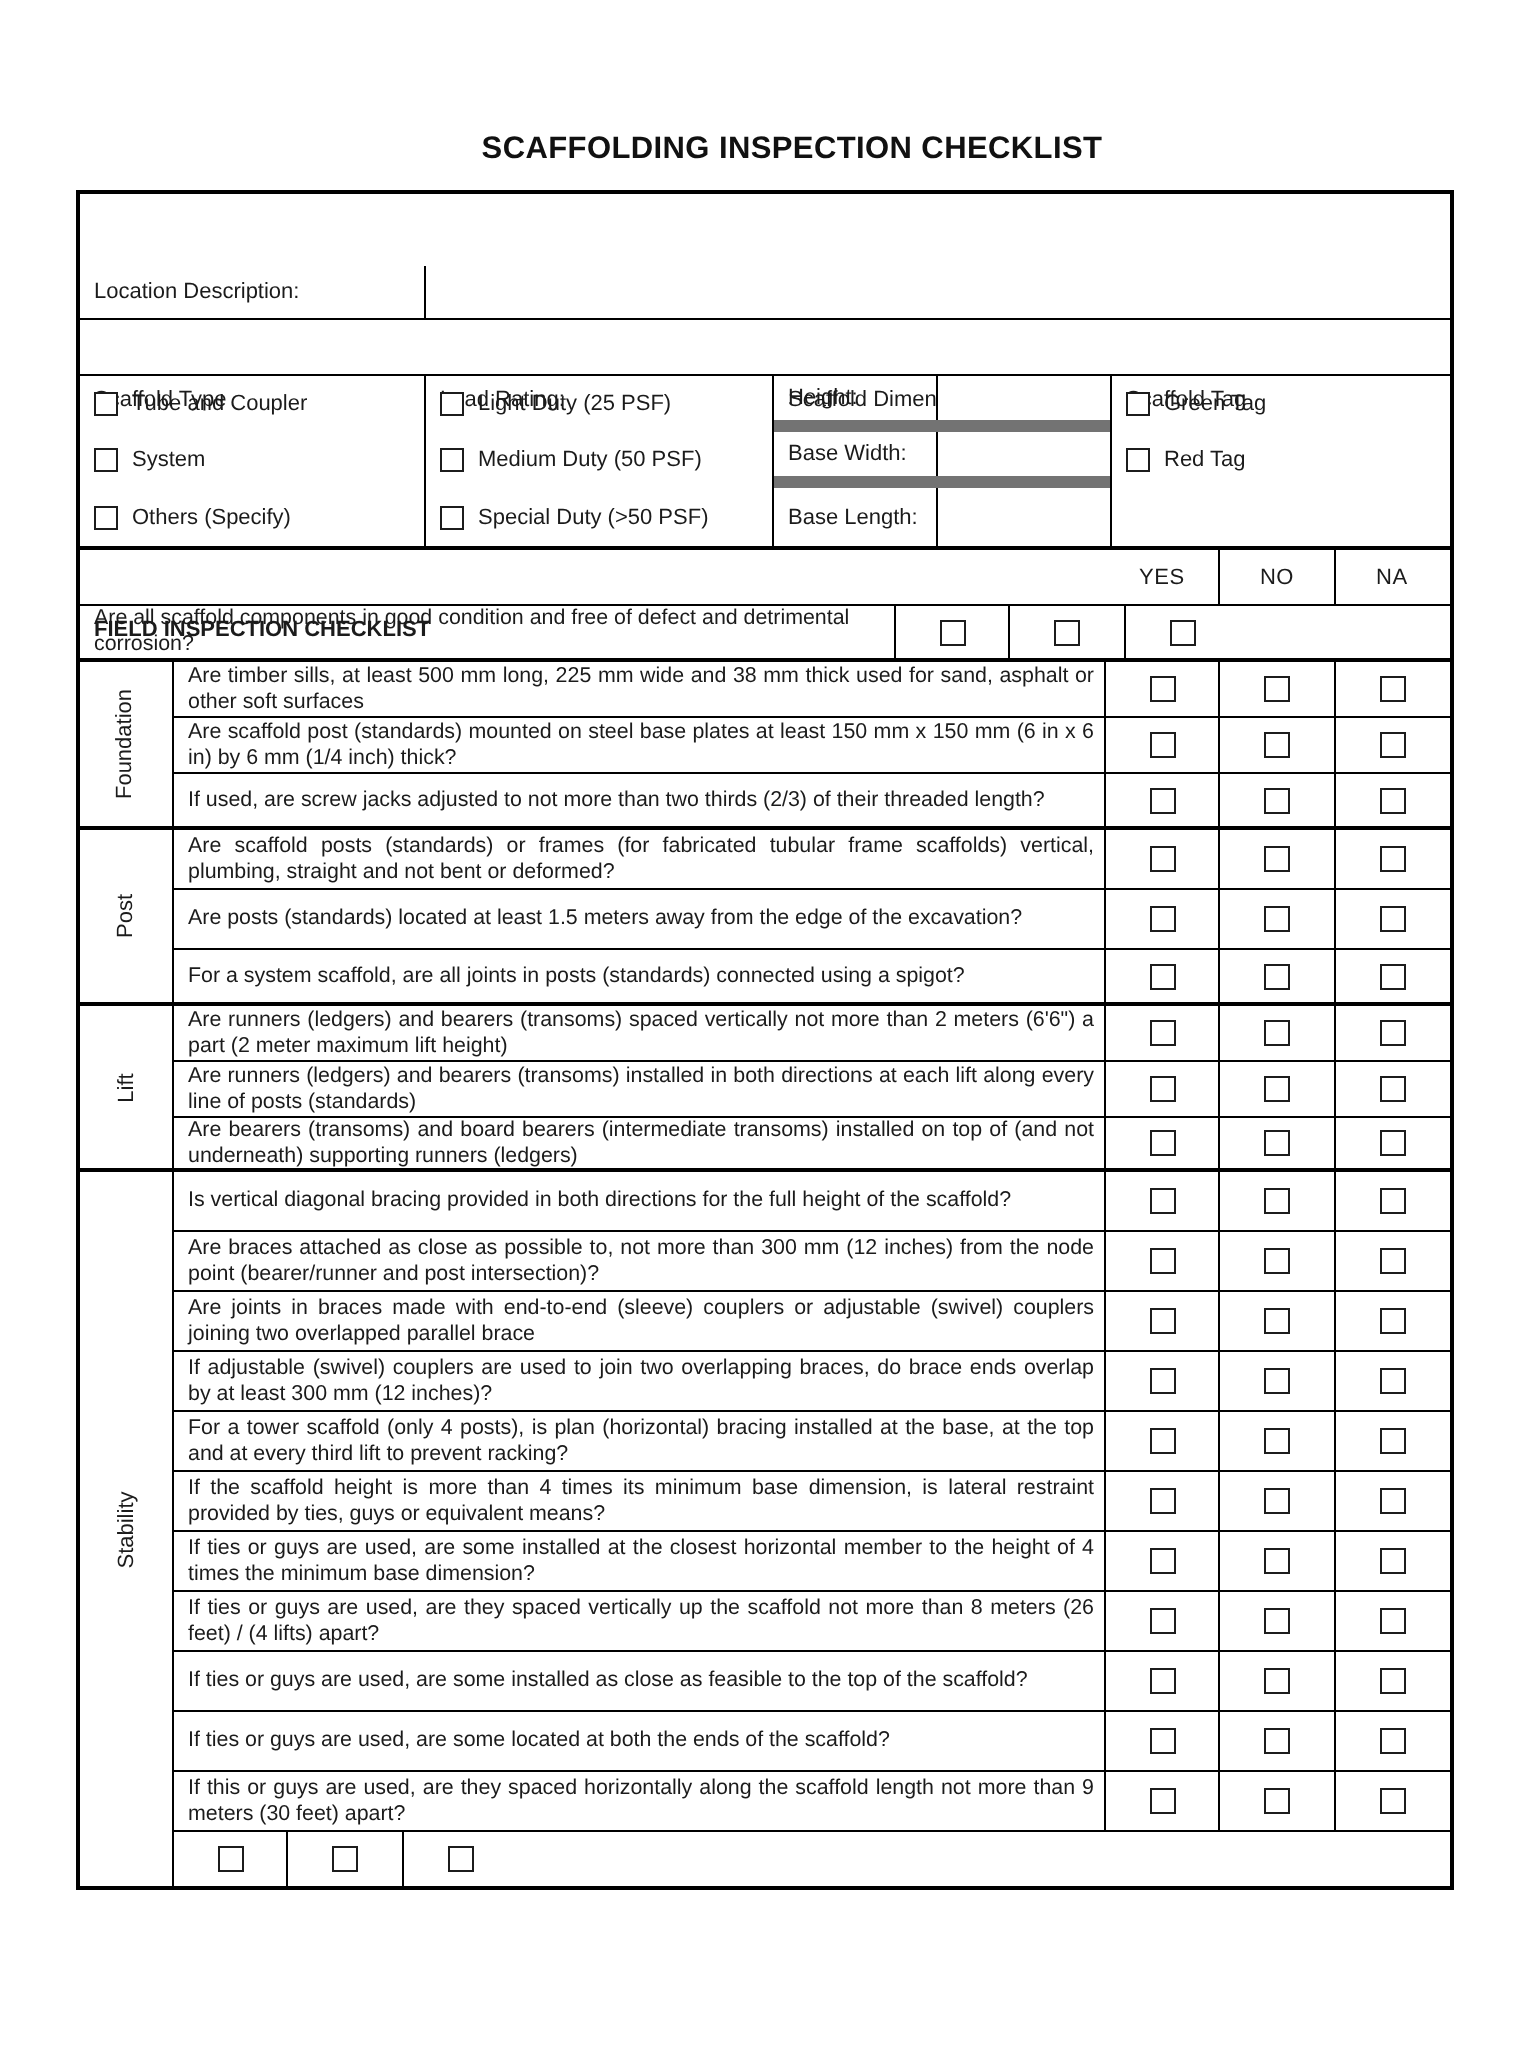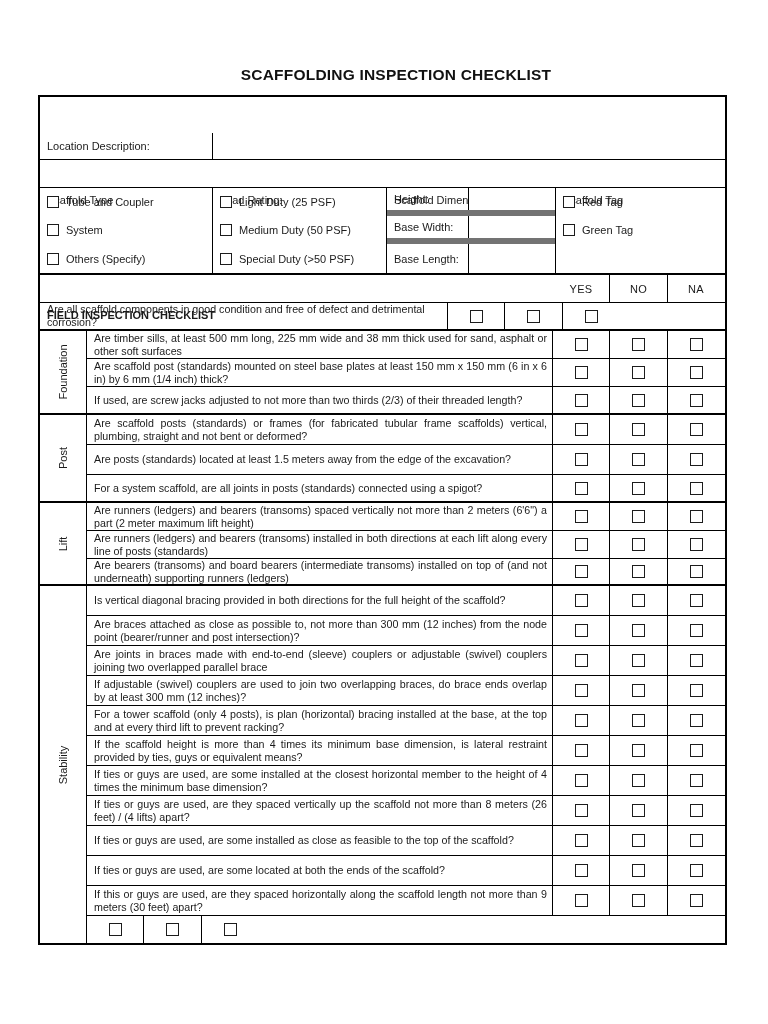--- a/index.html
+++ b/index.html
@@ -134,25 +134,25 @@
           <div class="dim-val"></div>
         </div>
         <div class="dim-row">
           <div class="dim-lbl">Base Length:</div>
           <div class="dim-val"></div>
         </div>
       </div>
       <div class="cell c4 opt-stack">
         <div class="opt">
           <span class="cbx"></span>
+          <span>Green Tag</span>
+        </div>
+        <div class="opt">
+          <span class="cbx"></span>
           <span>Red Tag</span>
-        </div>
-        <div class="opt">
-          <span class="cbx"></span>
-          <span>Green Tag</span>
         </div>
         <div class="opt"></div>
       </div>
     </div>
 
     <div class="row r-field">
       <div class="cell qhead graycell">FIELD INSPECTION CHECKLIST</div>
       <div class="ansc anshead w-yes">YES</div>
       <div class="ansc anshead w-no">NO</div>
       <div class="ansc anshead w-na">NA</div>

